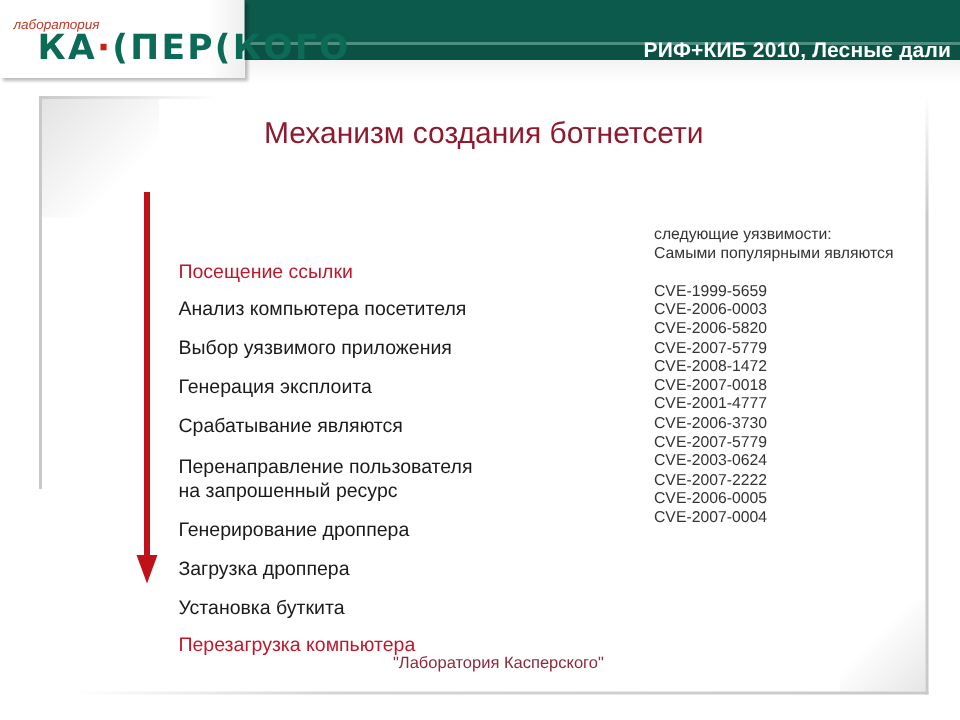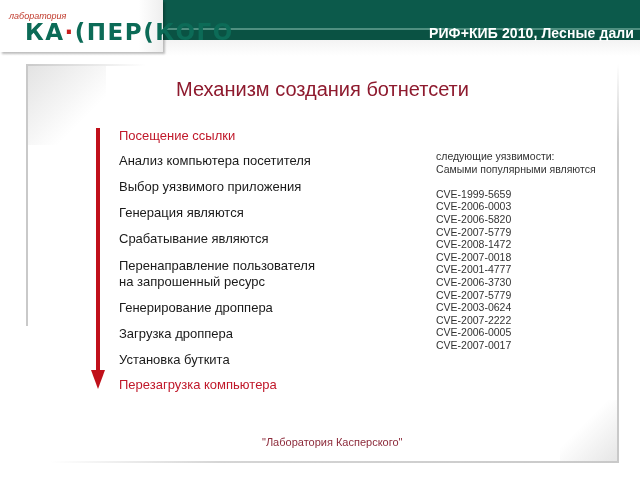--- a/index.html
+++ b/index.html
@@ -27,21 +27,21 @@
   .frame-br-shade { position:absolute; left:560px; top:400px; width:57px; height:61px; background:linear-gradient(135deg,#ffffff 40%,#e6e6e6); }
 
   .slide-title { position:absolute; left:176px; top:78px; font-family:Liberation Sans, sans-serif; font-size:20px; color:#8e1a2e; }
 
   
   .arrow-shaft { position:absolute; left:96px; top:128px; width:4px; height:245px; background:#c0101a; }
   .arrow-head { position:absolute; left:91px; top:370px; width:0; height:0; border-left:7px solid transparent; border-right:7px solid transparent; border-top:19px solid #c0101a; }
 
   
   .steps { position:absolute; left:119px; top:128px; font-size:13px; color:#1a1a1a; }
-  .step { position:absolute; left:0; white-space:nowrap; line-height:16px; }
+  .step { position:absolute; left:0; white-space:nowrap; line-height:16px;margin-top:45px; }
   .step.red { color:#c0182a; }
 
   
   .cve { position:absolute; left:436px; top:150px; font-size:10.5px; color:#333; line-height:12.6px; }
   .cve div { white-space:nowrap; }
 
   .footer { position:absolute; left:262px; top:436px; font-size:11px; color:#8c2a3a; }
 </style>
 </head>
 <body>
@@ -66,21 +66,21 @@
 
 <div class="slide-title">Механизм создания ботнетсети</div>
 
 <div class="arrow-shaft"></div>
 <div class="arrow-head"></div>
 
 <div class="steps">
   <div class="step red" style="top:0px">Посещение ссылки</div>
   <div class="step" style="top:25px">Анализ компьютера посетителя</div>
   <div class="step" style="top:51px">Выбор уязвимого приложения</div>
-  <div class="step" style="top:77px">Генерация являются</div>
+  <div class="step" style="top:77px">Генерация эксплоита</div>
   <div class="step" style="top:103px">Срабатывание являются</div>
   <div class="step" style="top:130px">Перенаправление пользователя</div>
   <div class="step" style="top:146px">на запрошенный ресурс</div>
   <div class="step" style="top:172px">Генерирование дроппера</div>
   <div class="step" style="top:198px">Загрузка дроппера</div>
   <div class="step" style="top:224px">Установка буткита</div>
   <div class="step red" style="top:249px">Перезагрузка компьютера</div>
 </div>
 
 <div class="cve">
@@ -92,16 +92,16 @@
   <div>CVE-2006-5820</div>
   <div>CVE-2007-5779</div>
   <div>CVE-2008-1472</div>
   <div>CVE-2007-0018</div>
   <div>CVE-2001-4777</div>
   <div>CVE-2006-3730</div>
   <div>CVE-2007-5779</div>
   <div>CVE-2003-0624</div>
   <div>CVE-2007-2222</div>
   <div>CVE-2006-0005</div>
-  <div>CVE-2007-0017</div>
+  <div>CVE-2007-0004</div>
 </div>
 
 <div class="footer">"Лаборатория Касперского"</div>
 
 </body></html>

